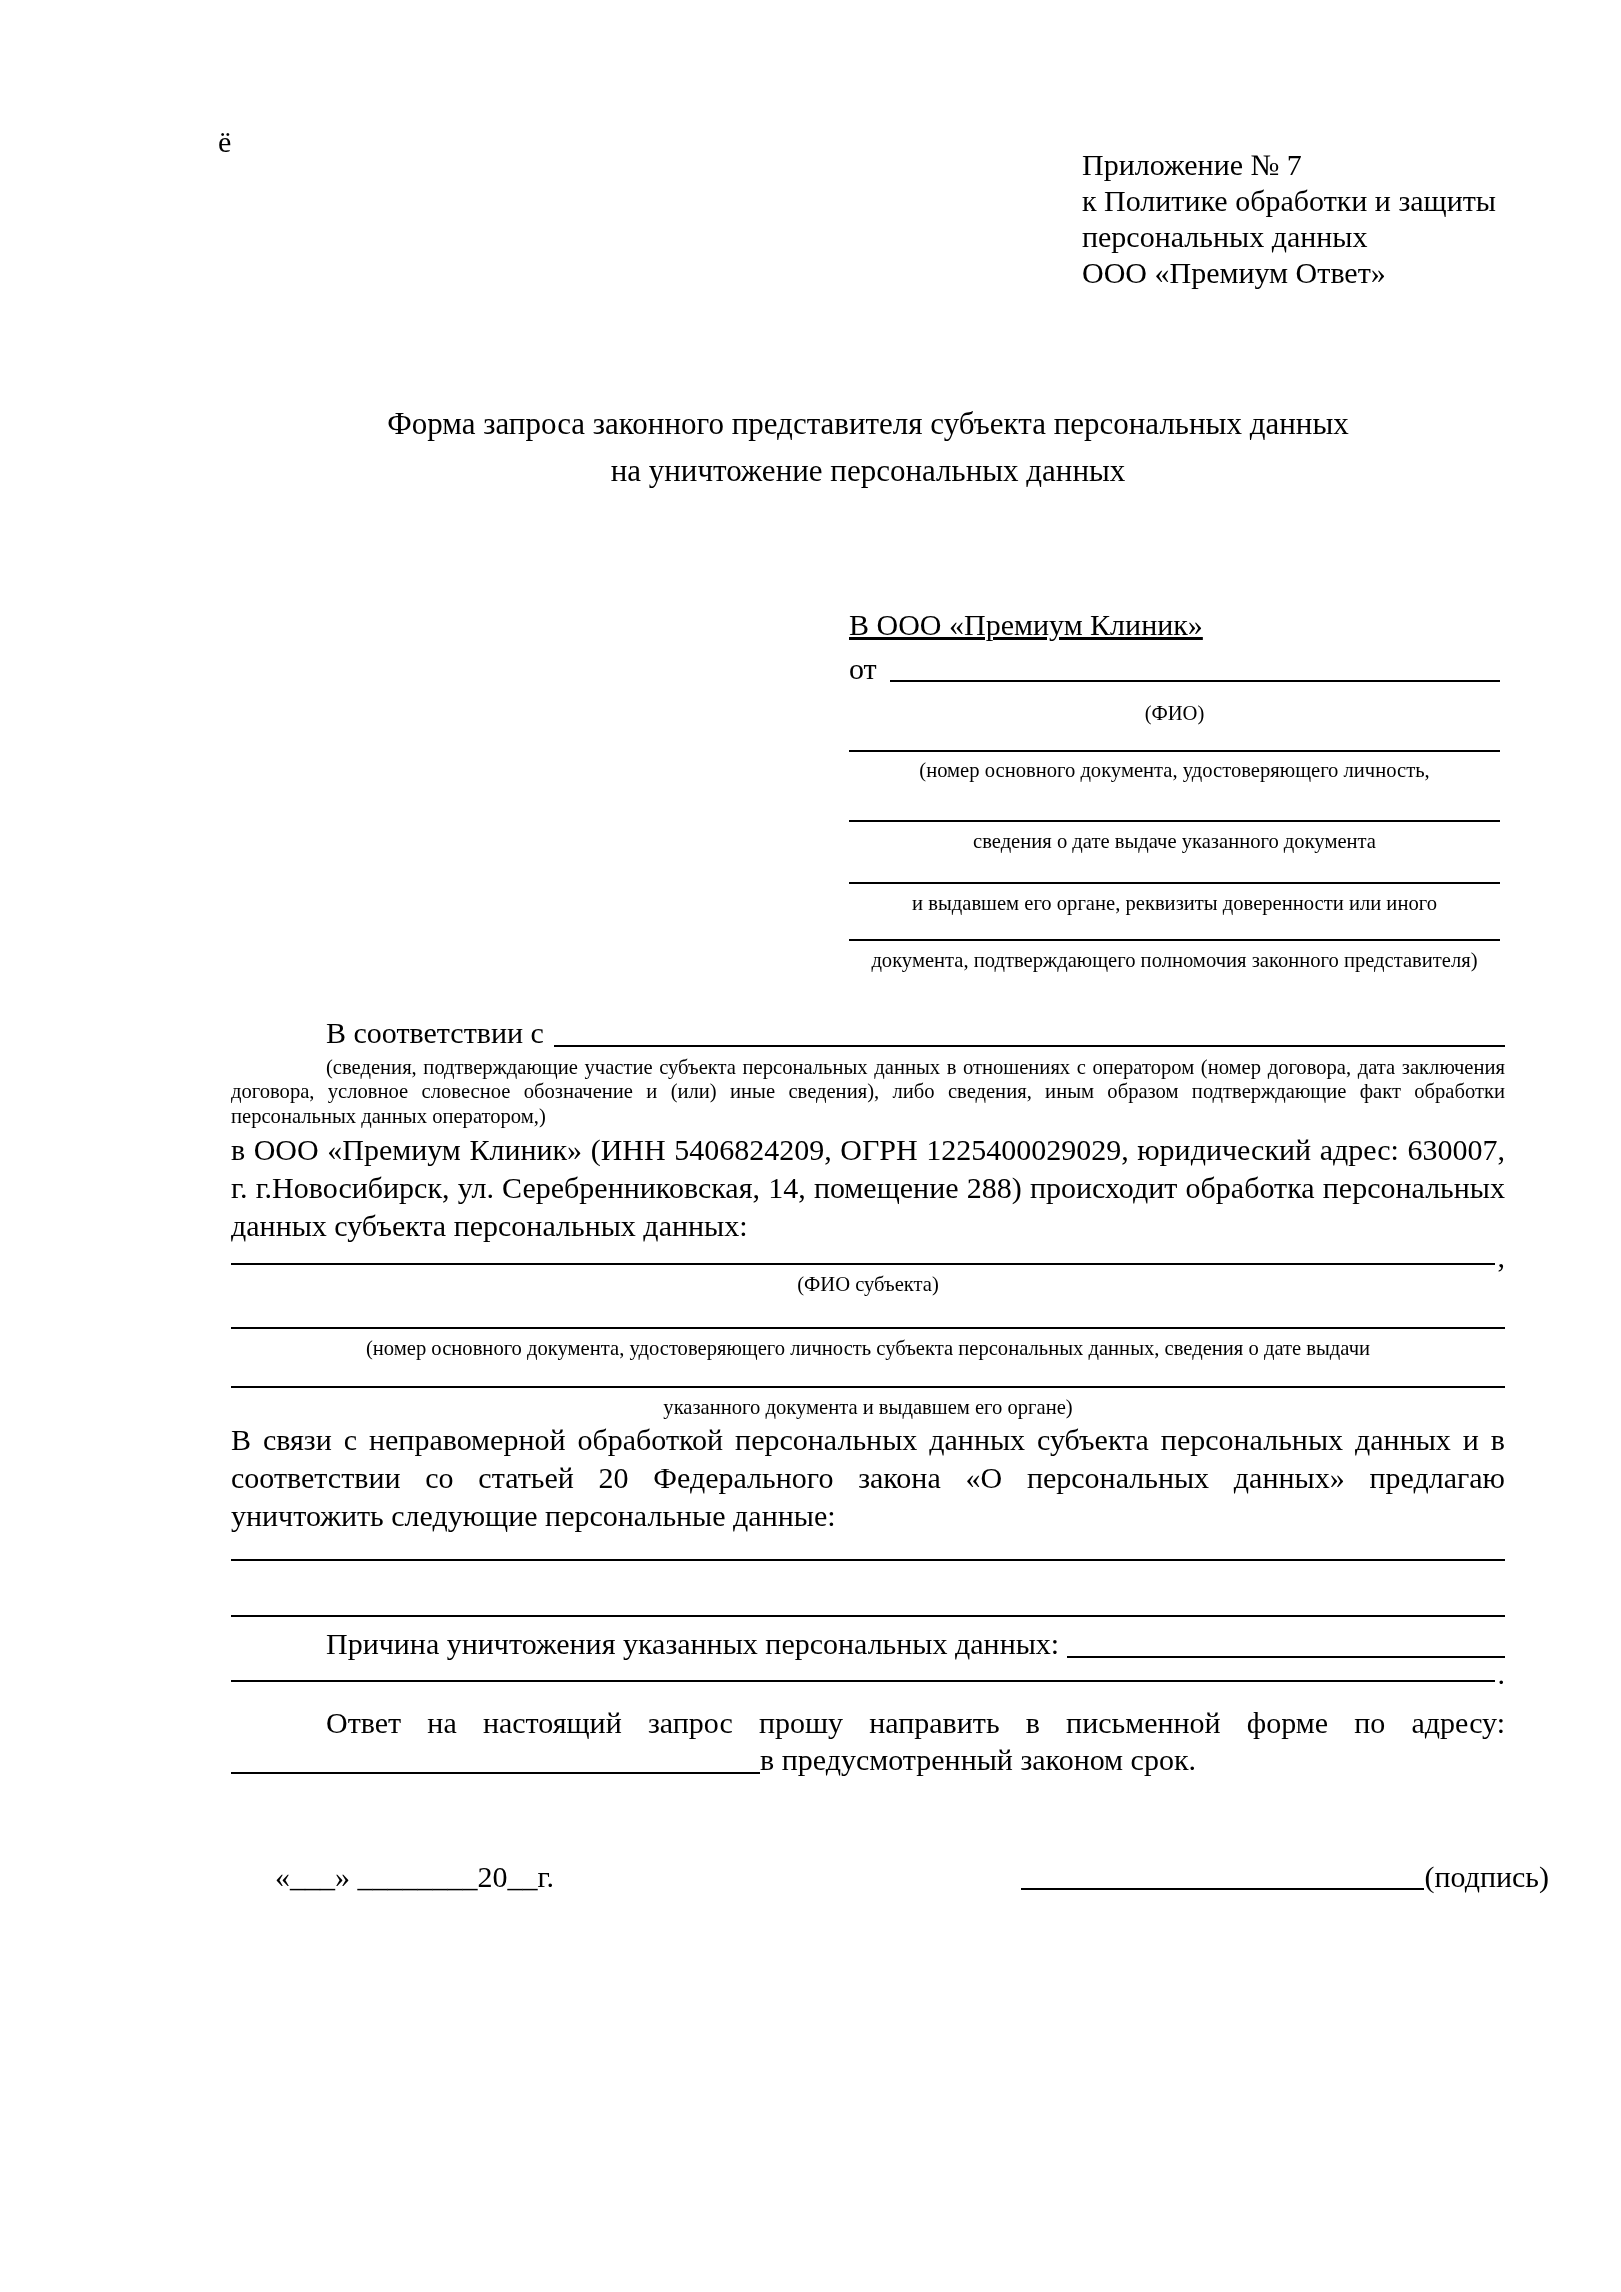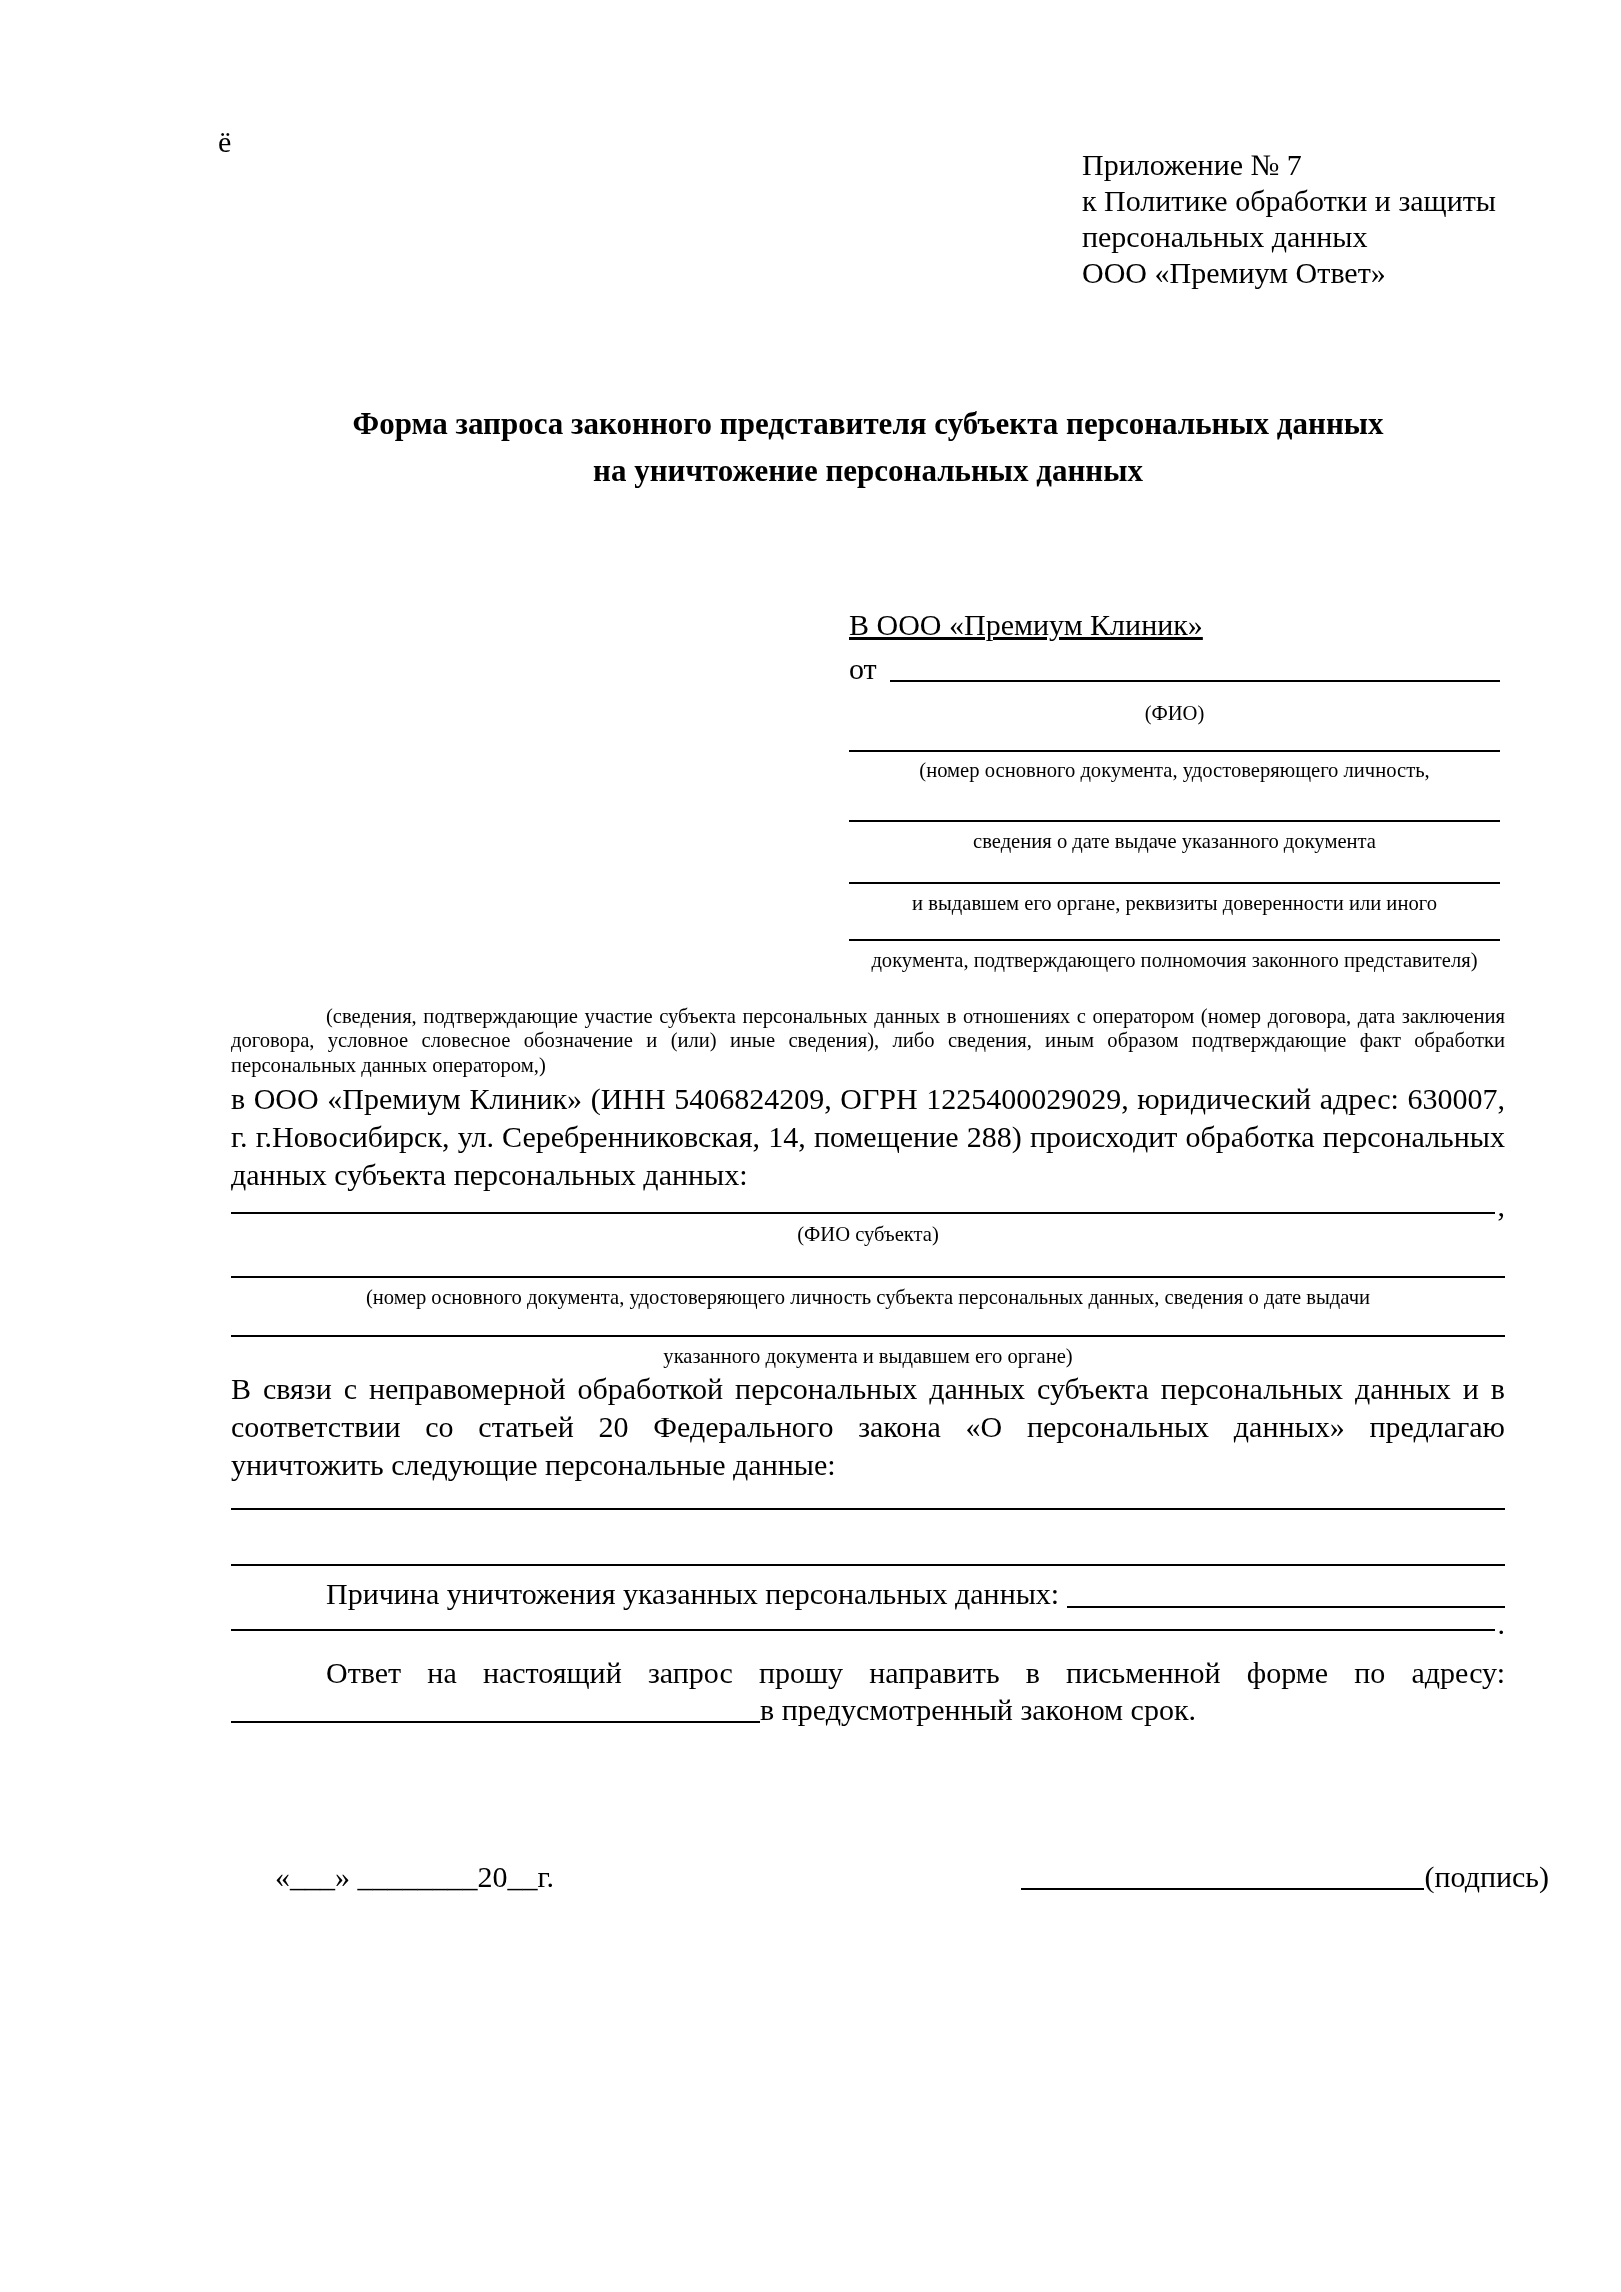--- a/index.html
+++ b/index.html
@@ -12,21 +12,21 @@
   }
   .abs{position:absolute;}
 
   
   #yo{left:218px;top:125px;font-size:30px;line-height:33px;}
 
   
   #hdr{left:1082px;top:147px;font-size:30px;line-height:36px;white-space:nowrap;}
 
   
-  #title{left:231px;top:400px;width:1274px;text-align:center;font-weight:bold;
+  #title{left:231px;top:400px;width:1274px;text-align:center;font-weight:normal;
          font-size:31px;line-height:47px;}
   #title div{white-space:nowrap;}
 
   
   #addr{left:849px;top:600px;width:651px;font-size:30px;}
   .addr-to{line-height:37px;padding-top:5.9px;white-space:nowrap;text-decoration:underline;}
   .flex-row{display:flex;align-items:flex-end;}
   .from-row{margin-top:7.8px;height:35px;}
   .from-label{line-height:35px;padding-right:13.7px;}
   .fill{flex:1 1 auto;border-bottom:2.9px solid #000;margin-bottom:3.9px;}
@@ -90,20 +90,24 @@
     <div class="blank-line u3"></div>
     <div class="caption mt8">сведения о дате выдаче указанного документа</div>
     <div class="blank-line u4"></div>
     <div class="caption mt8">и выдавшем его органе, реквизиты доверенности или иного</div>
     <div class="blank-line u5"></div>
     <div class="caption mt8">документа, подтверждающего полномочия законного представителя)</div>
   </div>
 
   <div class="abs" id="main">
 
+    <div class="flex-row acc-row">
+      <span class="acc-label">В соответствии с</span>
+      <span class="fill"></span>
+    </div>
 
     <div class="note">(сведения, подтверждающие участие субъекта персональных данных в отношениях с оператором (номер договора, дата заключения договора, условное словесное обозначение и (или) иные сведения), либо сведения, иным образом подтверждающие факт обработки персональных данных оператором,)</div>
 
     <div class="operator">в ООО «Премиум Клиник» (ИНН 5406824209, ОГРН 1225400029029, юридический адрес: 630007, г. г.Новосибирск, ул. Серебренниковская, 14, помещение 288) происходит обработка персональных данных субъекта персональных данных:</div>
 
     <div class="flex-row">
       <span class="fill"></span>
       <span class="tail">,</span>
     </div>
     <div class="caption cap-c">(ФИО субъекта)</div>

